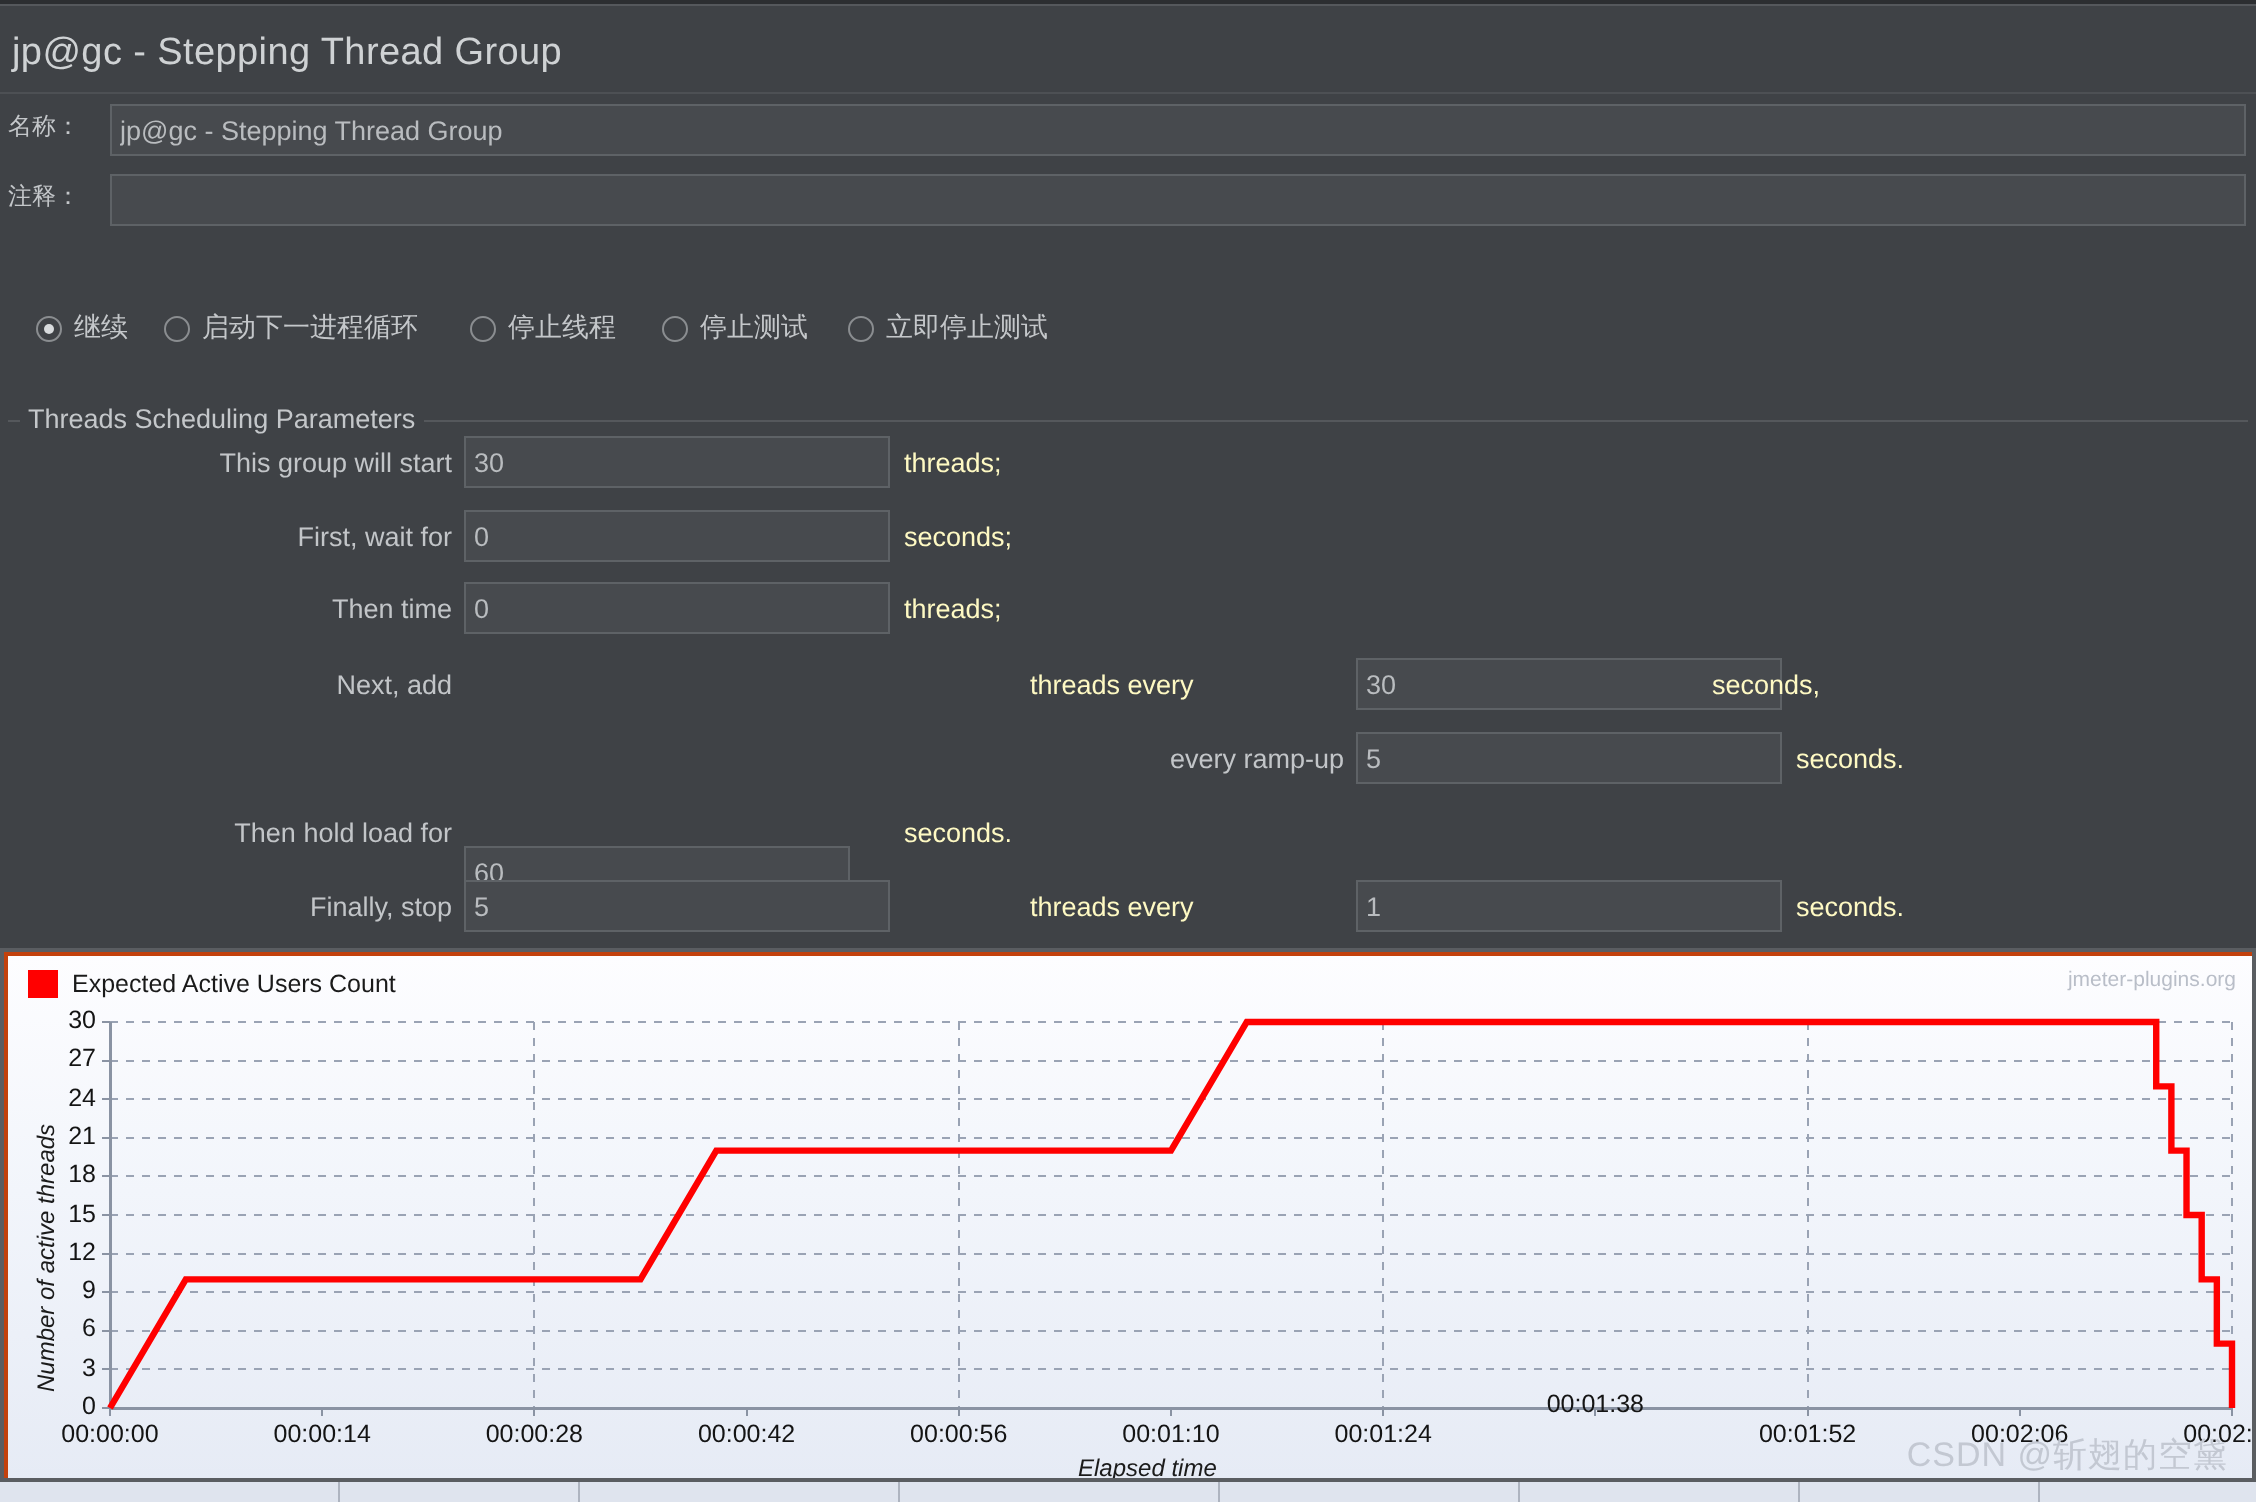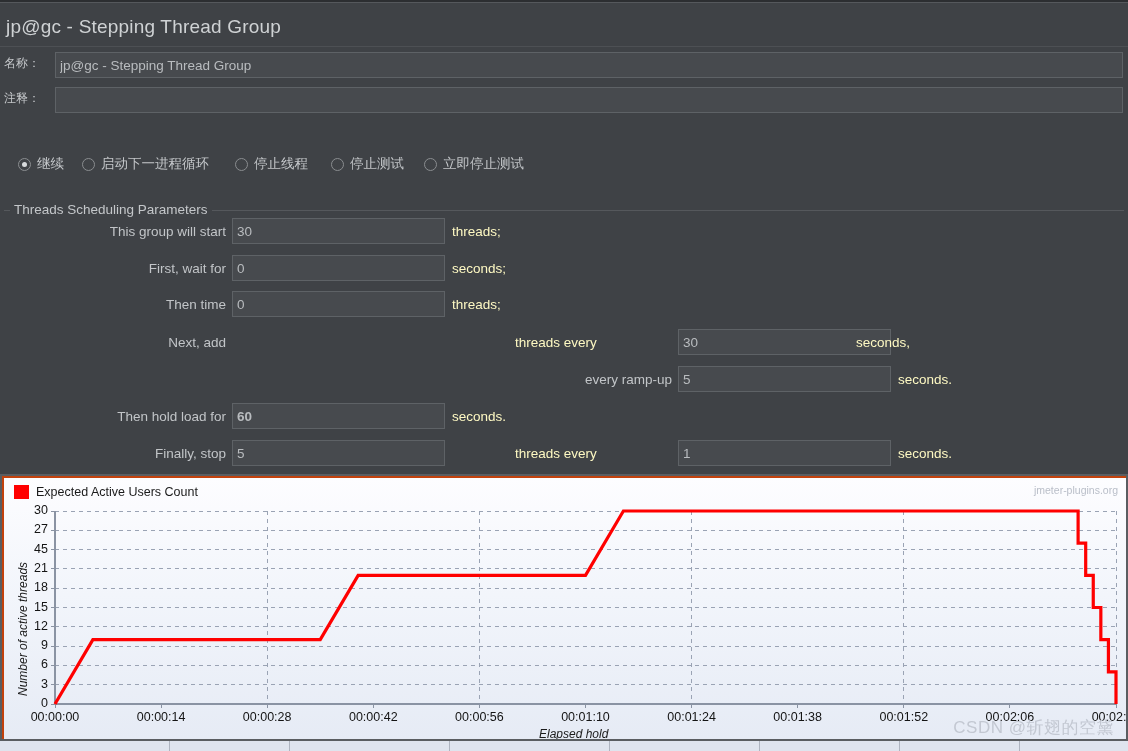--- a/index.html
+++ b/index.html
@@ -213,21 +213,21 @@
   <div class="sched-label" style="left:30px; top:335px; width:196px;">Next, add</div>
   <div class="sched-suffix" style="left:515px; top:335px;">threads every</div>
   <input class="text-input" style="left: 678px; top: 329px; width: 213px;" value="30">
   <div class="sched-suffix" style="left:856px; top:335px;">seconds,</div>
 
   <div class="sched-label" style="left:450px; top:372px; width:222px;">every ramp-up</div>
   <input class="text-input" style="left: 678px; top: 366px; width: 213px;" value="5">
   <div class="sched-suffix" style="left:898px; top:372px;">seconds.</div>
 
   <div class="sched-label" style="left:30px; top:409px; width:196px;">Then hold load for</div>
-  <input class="text-input" style="left: 232px; top: 403px; width: 213px; font-weight: bold;" value="60">
+  <input class="text-input" style="left: 232px; top: 423px; width: 193px;" value="60">
   <div class="sched-suffix" style="left:452px; top:409px;">seconds.</div>
 
   <div class="sched-label" style="left:30px; top:446px; width:196px;">Finally, stop</div>
   <input class="text-input" style="left: 232px; top: 440px; width: 213px;" value="5">
   <div class="sched-suffix" style="left:515px; top:446px;">threads every</div>
   <input class="text-input" style="left: 678px; top: 440px; width: 213px;" value="1">
   <div class="sched-suffix" style="left:898px; top:446px;">seconds.</div>
 
   <div id="chart-wrap">
     <div id="chart-inner">
@@ -285,42 +285,42 @@
 
       <div id="ytick-layer">
           <div class="tick-y" style="left: 8px; width: 36px; top: 218px;">0</div>
           <div class="tick-y" style="left: 8px; width: 36px; top: 198.7px;">3</div>
           <div class="tick-y" style="left: 8px; width: 36px; top: 179.4px;">6</div>
           <div class="tick-y" style="left: 8px; width: 36px; top: 160.1px;">9</div>
           <div class="tick-y" style="left: 8px; width: 36px; top: 140.8px;">12</div>
           <div class="tick-y" style="left: 8px; width: 36px; top: 121.5px;">15</div>
           <div class="tick-y" style="left: 8px; width: 36px; top: 102.2px; text-align: right;">18</div>
           <div class="tick-y" style="left: 8px; width: 36px; top: 82.9px;">21</div>
-          <div class="tick-y" style="left: 8px; width: 36px; top: 63.6px;">45</div>
+          <div class="tick-y" style="left: 8px; width: 36px; top: 63.6px;">24</div>
           <div class="tick-y" style="left: 8px; width: 36px; top: 44.3px;">27</div>
           <div class="tick-y" style="left: 8px; width: 36px; top: 25px;">30</div>
         </div>
       <div id="xtick-layer">
           <div class="tick-x" style="width: 90px; left: 6px; top: 232px;">00:00:00</div>
           <div class="tick-x" style="width: 90px; left: 112.1px; top: 232px;">00:00:14</div>
           <div class="tick-x" style="width: 90px; left: 218.2px; top: 232px;">00:00:28</div>
           <div class="tick-x" style="width: 90px; left: 324.3px; top: 232px;">00:00:42</div>
           <div class="tick-x" style="width: 90px; left: 430.4px; top: 232px;">00:00:56</div>
           <div class="tick-x" style="width: 90px; left: 536.5px; top: 232px;">00:01:10</div>
           <div class="tick-x" style="width: 90px; left: 642.6px; top: 232px;">00:01:24</div>
-          <div class="tick-x" style="width: 90px; left: 748.7px; top: 232px;">00:01:38</div>
+          <div class="tick-x" style="width: 90px; left: 748.7px; top: 217px;">00:01:38</div>
           <div class="tick-x" style="width: 90px; left: 854.8px; top: 232px;">00:01:52</div>
           <div class="tick-x" style="width: 90px; left: 960.9px; top: 232px;">00:02:06</div>
           <div class="tick-x" style="width: 90px; left: 1067px; top: 232px;">00:02:20</div>
         </div>
     </div>
 
     <div class="ylabel" style="left:14px; top:220px;">Number of active threads</div>
 
-    <div class="xlabel" style="left:537px; top:251px;">Elapsed hold</div>
+    <div class="xlabel" style="left:537px; top:251px;">Elapsed time</div>
 
     <div class="watermark">CSDN @斩翅的空黛</div>
   </div>
 
   <div class="bottom-strip">
     <div class="seg" style="left:0;   width:170px;"></div>
     <div class="seg" style="left:170px; width:120px;"></div>
     <div class="seg" style="left:290px; width:160px;"></div>
     <div class="seg" style="left:450px; width:160px;"></div>
     <div class="seg" style="left:610px; width:150px;"></div>

